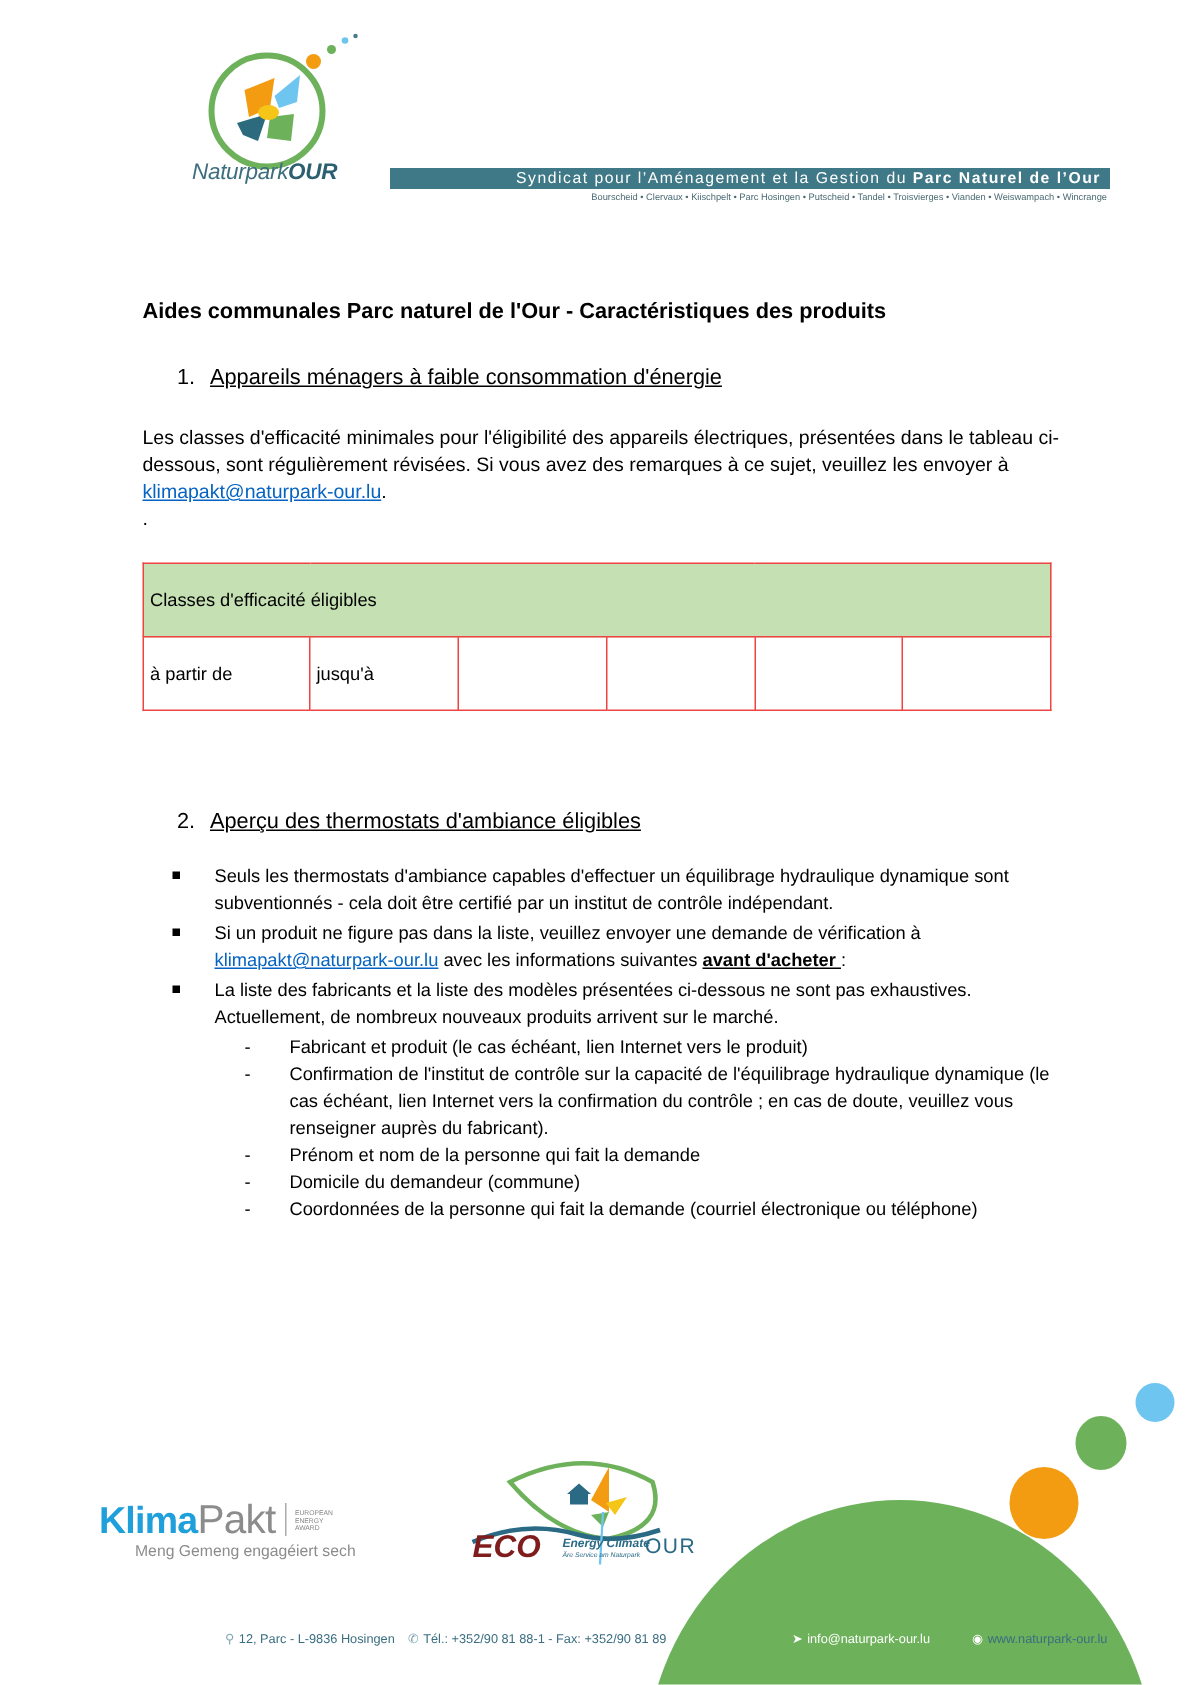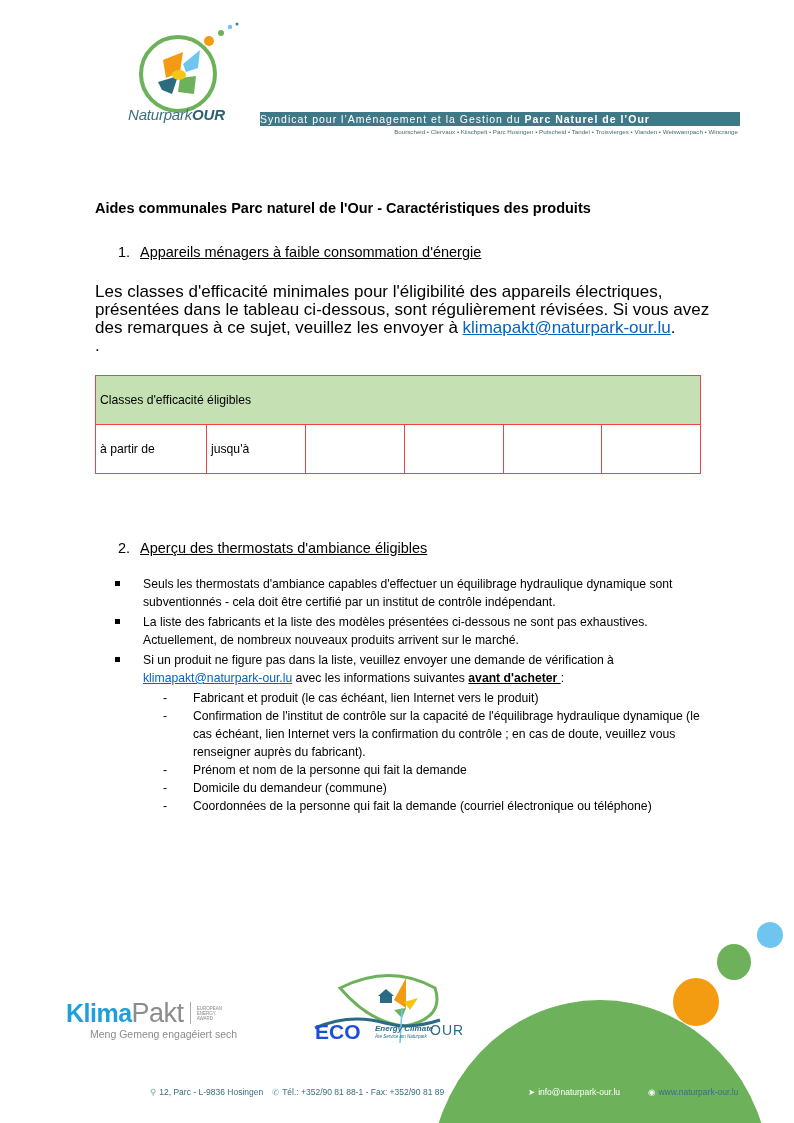--- a/index.html
+++ b/index.html
@@ -5,31 +5,31 @@
   html, body { margin: 0; padding: 0; background: #ffffff; }
   body { width: 794px; height: 1123px; position: relative; overflow: hidden;
          font-family: "Liberation Sans", sans-serif; color: #000; }
   .abs { position: absolute; }
 
   
   .logo-wrap { left: 128px; top: 12px; width: 130px; height: 120px; }
   .logo-text { left: 128px; top: 106px; font-size: 15px; color: #3d6e7e; font-style: italic; letter-spacing: -0.2px; }
   .logo-text b { color: #2c5f6f; font-weight: bold; }
   .banner { left: 260px; top: 112px; width: 480px; height: 14px; background: #3f7886;
-            color: #ffffff; font-size: 10.5px; line-height: 14px; text-align: left;
+            color: #ffffff; font-size: 10.5px; line-height: 14px; text-align: right;
             padding-right: 6px; box-sizing: border-box; letter-spacing: 1px; white-space: nowrap; }
   .banner b { font-weight: bold; letter-spacing: 1px; }
   .towns { left: 260px; top: 128px; width: 478px; text-align: right; font-size: 6.2px; color: #4a6a73; white-space: nowrap; }
 
   
   .doc-title { left: 95px; top: 200px; font-size: 14.5px; font-weight: bold; white-space: nowrap; }
   .sec-heading { font-size: 14.5px; white-space: nowrap; }
   .sec-heading .num { display: inline-block; width: 22px; }
   .sec-heading .txt { text-decoration: underline; }
-  .para { left: 95px; top: 283px; width: 620px; font-size: 17px; line-height: 18px; }
+  .para { left: 95px; top: 283px; width: 620px; font-size: 13px; line-height: 18px; }
   a.link { color: #0563c1; text-decoration: underline; }
 
   
   table.eff { position: absolute; left: 95px; top: 375px; border-collapse: collapse; font-size: 12.2px; }
   table.eff td { border: 1px solid #ef4444; padding: 16px 4px; vertical-align: top; line-height: 16px; }
   table.eff tr.head td { background: #c5e0b3; }
 
   
   .bullets { left: 113px; top: 575px; width: 600px; font-size: 12.2px; line-height: 18px; }
   .bullet { position: relative; padding-left: 30px; margin-bottom: 2px; }
@@ -40,21 +40,21 @@
 
   
   .klima { left: 66px; top: 998px; }
   .klima .k1 { font-size: 25px; font-weight: bold; color: #1fa0db; letter-spacing: -0.5px; }
   .klima .k2 { font-size: 27px; color: #8c8c8c; letter-spacing: -0.5px; }
   .klima .sep { display: inline-block; width: 1px; height: 22px; background: #aaa; margin: 0 6px; vertical-align: -2px; }
   .klima .award { display: inline-block; font-size: 4.5px; color: #888; line-height: 5px; vertical-align: 2px; }
   .klima .tag { position: absolute; left: 24px; top: 30px; font-size: 10.5px; color: #8c8c8c; white-space: nowrap; }
 
   .eco { left: 310px; top: 968px; width: 160px; height: 80px; }
-  .eco-word { left: 315px; top: 1020px; font-size: 21px; font-weight: bold; color: #1d4ed8; }
+  .eco-word { left: 315px; top: 1020px; font-size: 21px; font-weight: bold; font-style: italic; color: #7f1d1d; }
   .eco-sub { left: 375px; top: 1024px; font-size: 8px; font-style: italic; color: #2a6a85; font-weight: bold; }
   .eco-sub2 { left: 375px; top: 1034px; font-size: 4.5px; font-style: italic; color: #2a6a85; }
   .eco-our { left: 430px; top: 1022px; font-size: 14px; color: #2a6a85; letter-spacing: 1px; }
 
   .deco { left: 0; top: 0; width: 794px; height: 1123px; pointer-events: none; }
 
   .contact { top: 1087px; font-size: 8.5px; color: #3a6e80; white-space: nowrap; }
   .contact .ic { display: inline-block; margin-right: 3px; color: #7fa5b3; }
 </style>
 </head>
@@ -120,25 +120,25 @@
   <span class="num">2.</span><span class="txt">Aperçu des thermostats d'ambiance éligibles</span>
 </div>
 
 <div class="abs bullets">
   <div class="bullet">
     <span class="mark"></span>
     <span>Seuls les thermostats d'ambiance capables d'effectuer un équilibrage hydraulique dynamique sont subventionnés - cela doit être certifié par un institut de contrôle indépendant.</span>
   </div>
   <div class="bullet">
     <span class="mark"></span>
-    <span>La liste des fabricants et la liste des modèles présentées ci-dessous ne sont pas exhaustives. Actuellement, de nombreux nouveaux produits arrivent sur le marché.</span>
+    <span>Si un produit ne figure pas dans la liste, veuillez envoyer une demande de vérification à </span><a class="link">klimapakt@naturpark-our.lu</a><span> avec les informations suivantes </span><b style="text-decoration:underline;">avant d'acheter </b><span>:</span>
   </div>
   <div class="bullet">
     <span class="mark"></span>
-    <span>Si un produit ne figure pas dans la liste, veuillez envoyer une demande de vérification à </span><a class="link">klimapakt@naturpark-our.lu</a><span> avec les informations suivantes </span><b style="text-decoration:underline;">avant d'acheter </b><span>:</span>
+    <span>La liste des fabricants et la liste des modèles présentées ci-dessous ne sont pas exhaustives. Actuellement, de nombreux nouveaux produits arrivent sur le marché.</span>
   </div>
   <div class="subs">
     <div class="sub"><span class="dash">-</span><span>Fabricant et produit (le cas échéant, lien Internet vers le produit)</span></div>
     <div class="sub"><span class="dash">-</span><span>Confirmation de l'institut de contrôle sur la capacité de l'équilibrage hydraulique dynamique (le cas échéant, lien Internet vers la confirmation du contrôle ; en cas de doute, veuillez vous renseigner auprès du fabricant).</span></div>
     <div class="sub"><span class="dash">-</span><span>Prénom et nom de la personne qui fait la demande</span></div>
     <div class="sub"><span class="dash">-</span><span>Domicile du demandeur (commune)</span></div>
     <div class="sub"><span class="dash">-</span><span>Coordonnées de la personne qui fait la demande (courriel électronique ou téléphone)</span></div>
   </div>
 </div>
 

